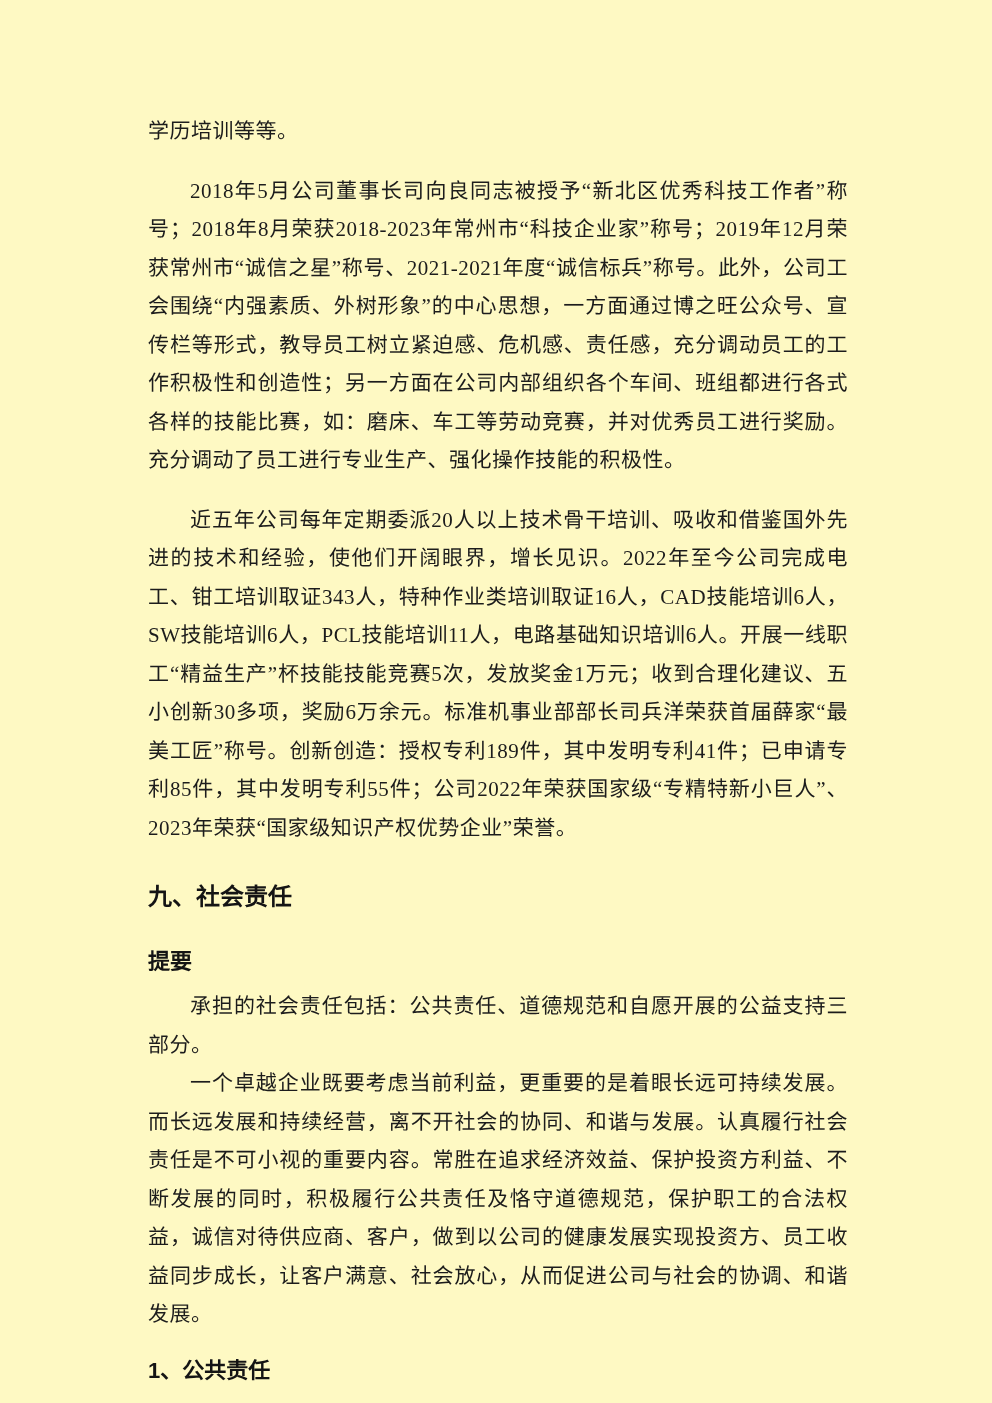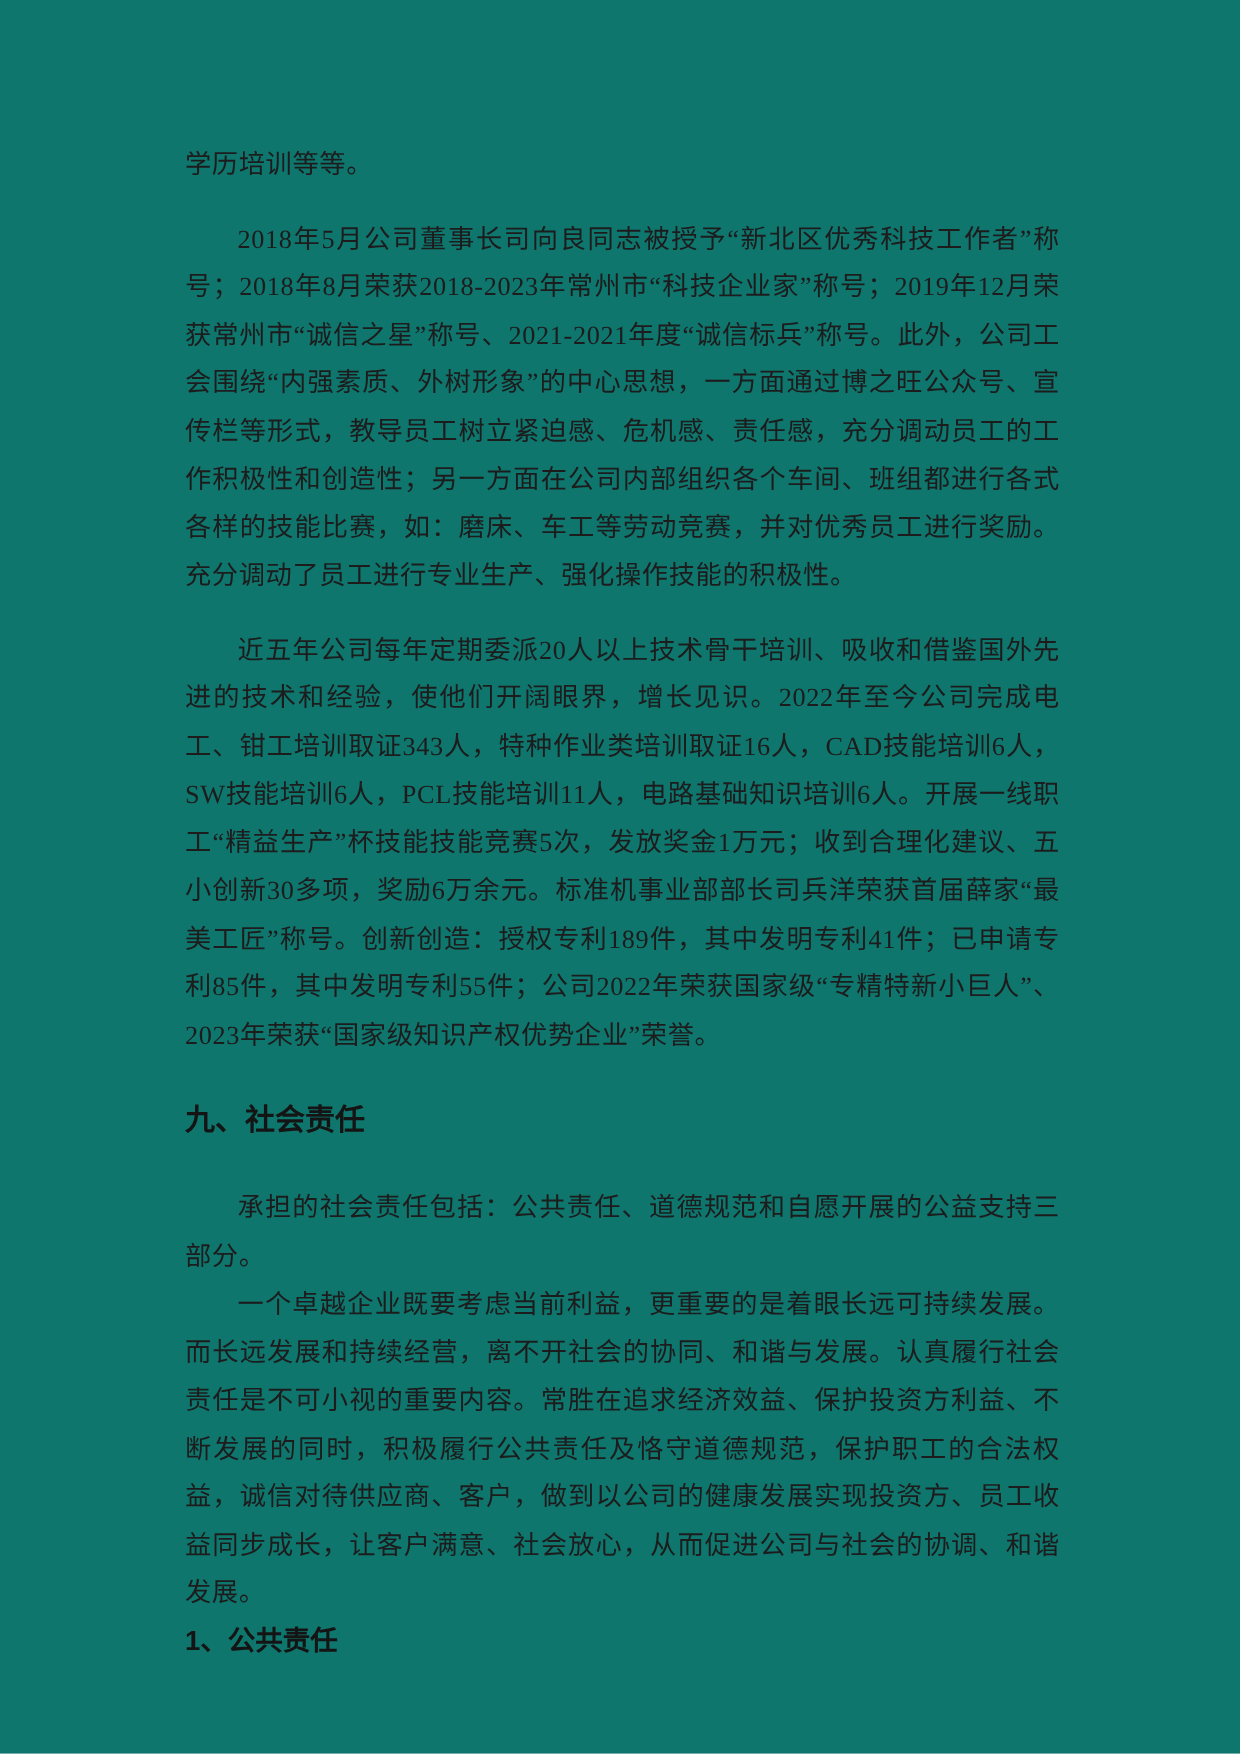--- a/index.html
+++ b/index.html
@@ -4,21 +4,21 @@
 <style>
   html, body {
     margin: 0;
     padding: 0;
     background: #ffffff;
   }
   .page {
     position: relative;
     width: 992px;
     height: 1403px;
-    background: #0f766e;
+    background: #fef9c3;
     overflow: hidden;
     box-sizing: border-box;
   }
   .content {
     position: absolute;
     left: 148px;
     top: 112px;
     width: 700px;
     color: #1c1c1c;
     font-family: "Liberation Serif", "DejaVu Serif", serif;
@@ -50,38 +50,39 @@
     font-size: 22px;
     line-height: 30px;
     margin: 0 0 10px 0;
     color: #141414;
   }
   h3.subsection-heading {
     font-family: "Liberation Sans", "DejaVu Sans", sans-serif;
     font-weight: 700;
     font-size: 22px;
     line-height: 38.5px;
-    margin: 0 0 0 0;
+    margin: 18px 0 0 0;
     color: #141414;
   }
 </style>
 </head>
 <body>
 
 <div class="page">
   <div class="content">
 
     <p class="body">学历培训等等。</p>
 
     <p class="body indent">2018年5月公司董事长司向良同志被授予“新北区优秀科技工作者”称号；2018年8月荣获2018-2023年常州市“科技企业家”称号；2019年12月荣获常州市“诚信之星”称号、2021-2021年度“诚信标兵”称号。此外，公司工会围绕“内强素质、外树形象”的中心思想，一方面通过博之旺公众号、宣传栏等形式，教导员工树立紧迫感、危机感、责任感，充分调动员工的工作积极性和创造性；另一方面在公司内部组织各个车间、班组都进行各式各样的技能比赛，如：磨床、车工等劳动竞赛，并对优秀员工进行奖励。充分调动了员工进行专业生产、强化操作技能的积极性。</p>
 
     <p class="body indent">近五年公司每年定期委派20人以上技术骨干培训、吸收和借鉴国外先进的技术和经验，使他们开阔眼界，增长见识。2022年至今公司完成电工、钳工培训取证343人，特种作业类培训取证16人，CAD技能培训6人，SW技能培训6人，PCL技能培训11人，电路基础知识培训6人。开展一线职工“精益生产”杯技能技能竞赛5次，发放奖金1万元；收到合理化建议、五小创新30多项，奖励6万余元。标准机事业部部长司兵洋荣获首届薛家“最美工匠”称号。创新创造：授权专利189件，其中发明专利41件；已申请专利85件，其中发明专利55件；公司2022年荣获国家级“专精特新小巨人”、2023年荣获“国家级知识产权优势企业”荣誉。</p>
 
     <h1 class="section-heading">九、社会责任</h1>
 
+    <h2 class="summary-label">提要</h2>
 
     <p class="body indent tight">承担的社会责任包括：公共责任、道德规范和自愿开展的公益支持三部分。</p>
 
     <p class="body indent tight">一个卓越企业既要考虑当前利益，更重要的是着眼长远可持续发展。而长远发展和持续经营，离不开社会的协同、和谐与发展。认真履行社会责任是不可小视的重要内容。常胜在追求经济效益、保护投资方利益、不断发展的同时，积极履行公共责任及恪守道德规范，保护职工的合法权益，诚信对待供应商、客户，做到以公司的健康发展实现投资方、员工收益同步成长，让客户满意、社会放心，从而促进公司与社会的协调、和谐发展。</p>
 
     <h3 class="subsection-heading">1、公共责任</h3>
 
   </div>
 </div>
 

